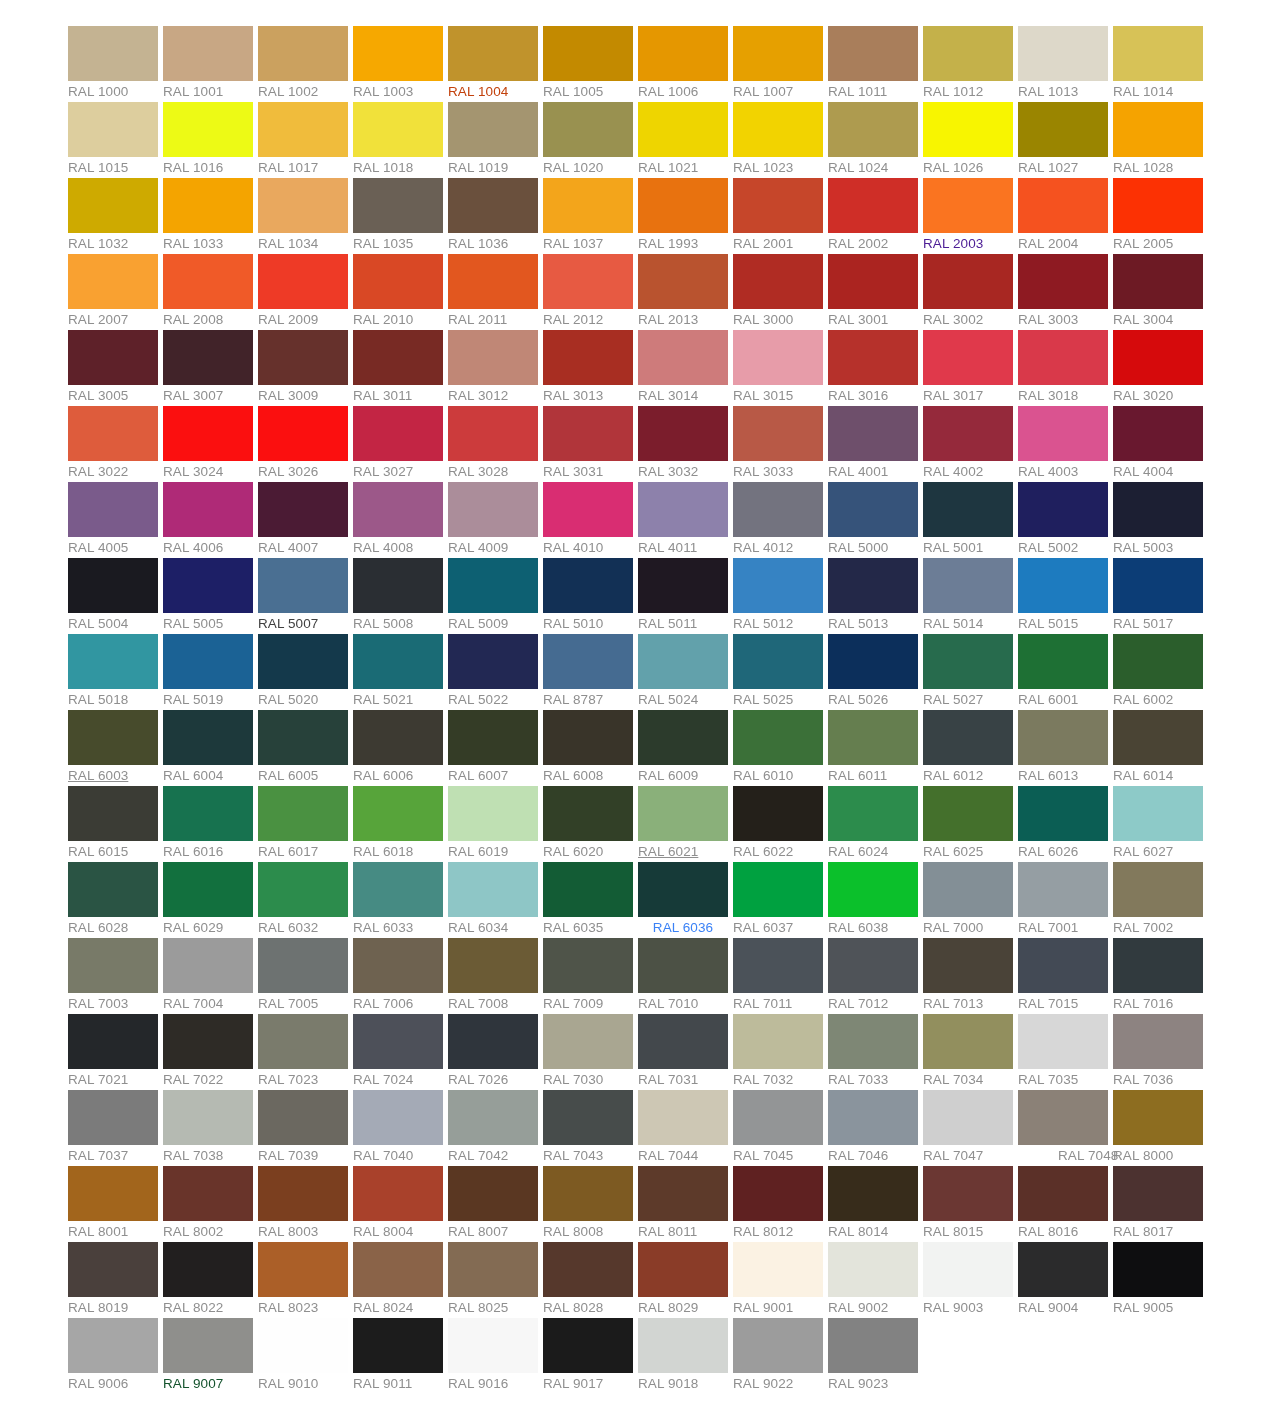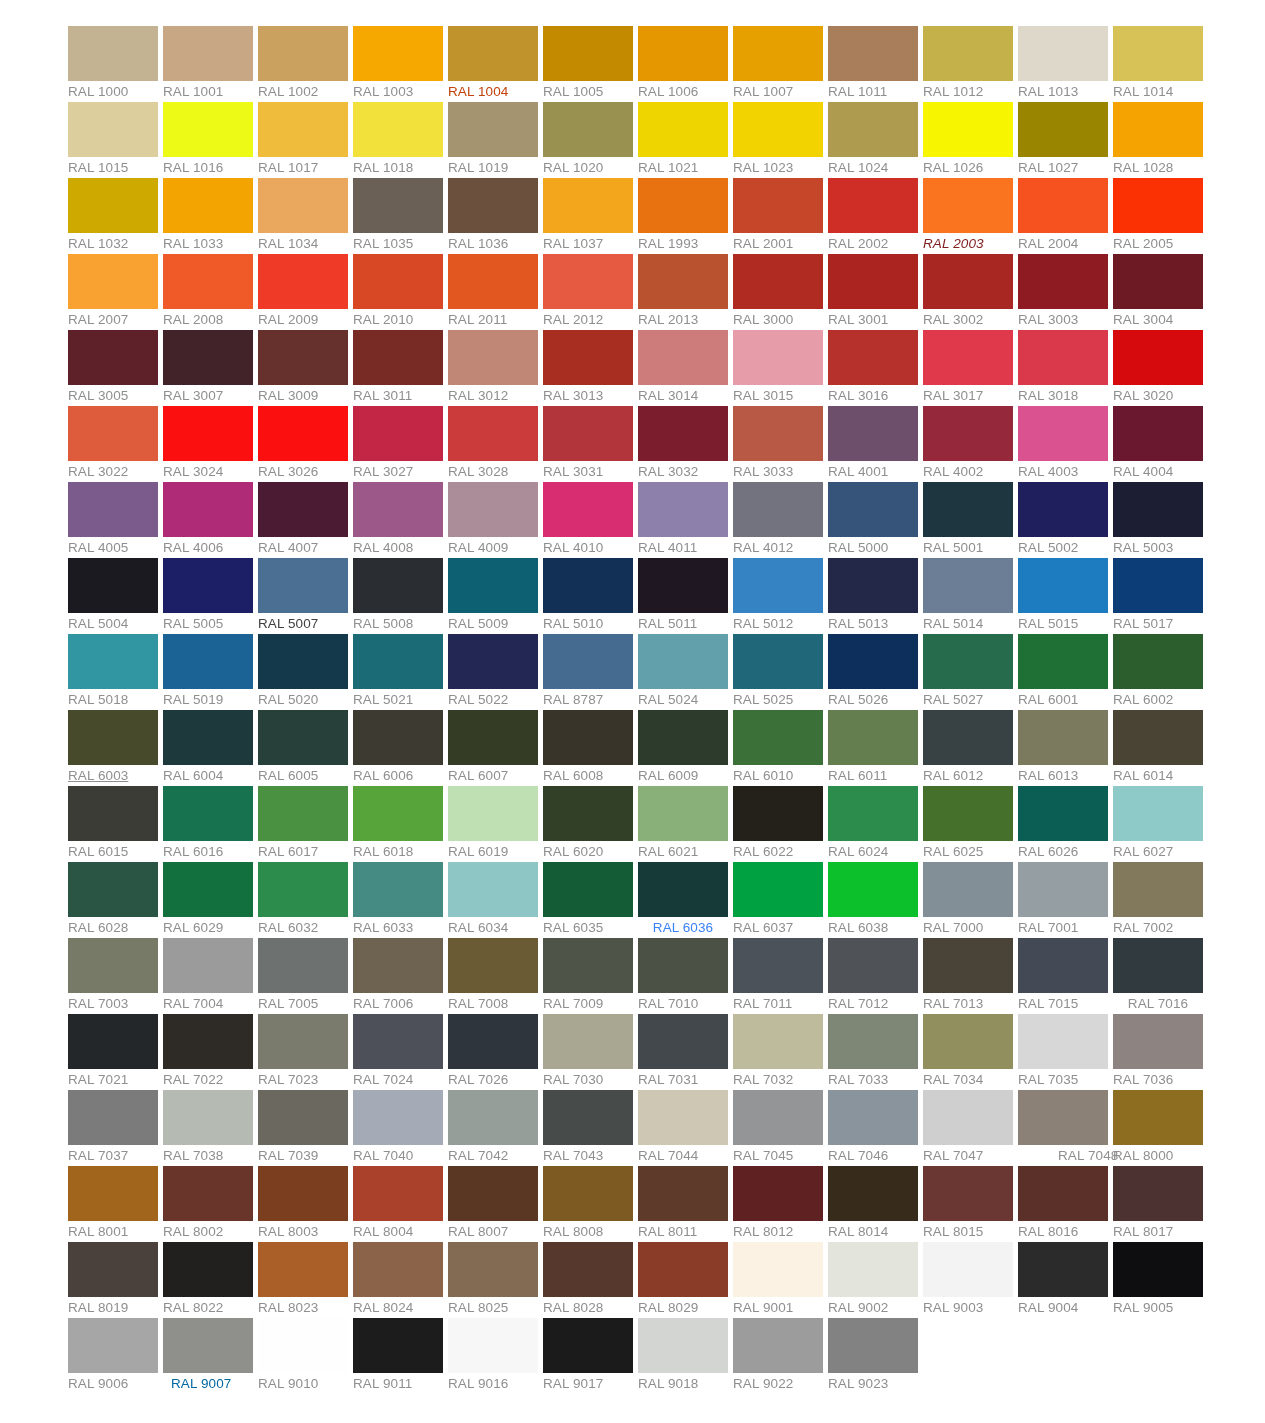--- a/index.html
+++ b/index.html
@@ -181,21 +181,21 @@
       <div class="swatch-cell">
         <div class="swatch-chip" style="background-color: rgb(198, 70, 42);"></div>
         <div class="swatch-label" style="color: rgb(143, 143, 143);">RAL 2001</div>
       </div>
       <div class="swatch-cell">
         <div class="swatch-chip" style="background-color: rgb(207, 46, 39);"></div>
         <div class="swatch-label" style="color: rgb(143, 143, 143);">RAL 2002</div>
       </div>
       <div class="swatch-cell">
         <div class="swatch-chip" style="background-color: rgb(250, 116, 32);"></div>
-        <div class="swatch-label" style="color: #7f1d1d; font-style: italic;">RAL 2003</div>
+        <div class="swatch-label" style="color: #4c1d95;">RAL 2003</div>
       </div>
       <div class="swatch-cell">
         <div class="swatch-chip" style="background-color: rgb(245, 82, 31);"></div>
         <div class="swatch-label" style="color: rgb(143, 143, 143);">RAL 2004</div>
       </div>
       <div class="swatch-cell">
         <div class="swatch-chip" style="background-color: rgb(252, 49, 3);"></div>
         <div class="swatch-label" style="color: rgb(143, 143, 143);">RAL 2005</div>
       </div>
     </div>
@@ -569,21 +569,21 @@
       <div class="swatch-cell">
         <div class="swatch-chip" style="background-color: rgb(191, 224, 179);"></div>
         <div class="swatch-label" style="color: rgb(143, 143, 143);">RAL 6019</div>
       </div>
       <div class="swatch-cell">
         <div class="swatch-chip" style="background-color: rgb(50, 64, 39);"></div>
         <div class="swatch-label" style="color: rgb(143, 143, 143);">RAL 6020</div>
       </div>
       <div class="swatch-cell">
         <div class="swatch-chip" style="background-color: rgb(138, 176, 122);"></div>
-        <div class="swatch-label" style="color: rgb(143, 143, 143);">RAL 6021</div>
+        <div class="swatch-label" style="color: rgb(143, 143, 143); text-decoration: underline;">RAL 6021</div>
       </div>
       <div class="swatch-cell">
         <div class="swatch-chip" style="background-color: rgb(36, 32, 26);"></div>
         <div class="swatch-label" style="color: rgb(143, 143, 143);">RAL 6022</div>
       </div>
       <div class="swatch-cell">
         <div class="swatch-chip" style="background-color: rgb(44, 140, 76);"></div>
         <div class="swatch-label" style="color: rgb(143, 143, 143);">RAL 6024</div>
       </div>
       <div class="swatch-cell">
@@ -689,21 +689,21 @@
       <div class="swatch-cell">
         <div class="swatch-chip" style="background-color: rgb(74, 67, 56);"></div>
         <div class="swatch-label" style="color: rgb(143, 143, 143);">RAL 7013</div>
       </div>
       <div class="swatch-cell">
         <div class="swatch-chip" style="background-color: rgb(67, 74, 85);"></div>
         <div class="swatch-label" style="color: rgb(143, 143, 143);">RAL 7015</div>
       </div>
       <div class="swatch-cell">
         <div class="swatch-chip" style="background-color: rgb(49, 58, 62);"></div>
-        <div class="swatch-label" style="color: rgb(143, 143, 143); text-align: center;">RAL 7016</div>
+        <div class="swatch-label" style="color: rgb(143, 143, 143);">RAL 7016</div>
       </div>
     </div>
     <div class="swatch-row">
       <div class="swatch-cell">
         <div class="swatch-chip" style="background-color: rgb(36, 39, 42);"></div>
         <div class="swatch-label" style="color: rgb(143, 143, 143);">RAL 7021</div>
       </div>
       <div class="swatch-cell">
         <div class="swatch-chip" style="background-color: rgb(46, 43, 38);"></div>
         <div class="swatch-label" style="color: rgb(143, 143, 143);">RAL 7022</div>
@@ -899,21 +899,21 @@
         <div class="swatch-label" style="color: rgb(143, 143, 143);">RAL 9005</div>
       </div>
     </div>
     <div class="swatch-row">
       <div class="swatch-cell">
         <div class="swatch-chip" style="background-color: rgb(166, 166, 166);"></div>
         <div class="swatch-label" style="color: rgb(143, 143, 143);">RAL 9006</div>
       </div>
       <div class="swatch-cell">
         <div class="swatch-chip" style="background-color: rgb(143, 143, 140);"></div>
-        <div class="swatch-label" style="color: #0369a1; margin-left: 8px;">RAL 9007</div>
+        <div class="swatch-label" style="color: #14532d;">RAL 9007</div>
       </div>
       <div class="swatch-cell">
         <div class="swatch-chip" style="background-color: rgb(254, 254, 254);"></div>
         <div class="swatch-label" style="color: rgb(143, 143, 143);">RAL 9010</div>
       </div>
       <div class="swatch-cell">
         <div class="swatch-chip" style="background-color: rgb(28, 28, 28);"></div>
         <div class="swatch-label" style="color: rgb(143, 143, 143);">RAL 9011</div>
       </div>
       <div class="swatch-cell">

